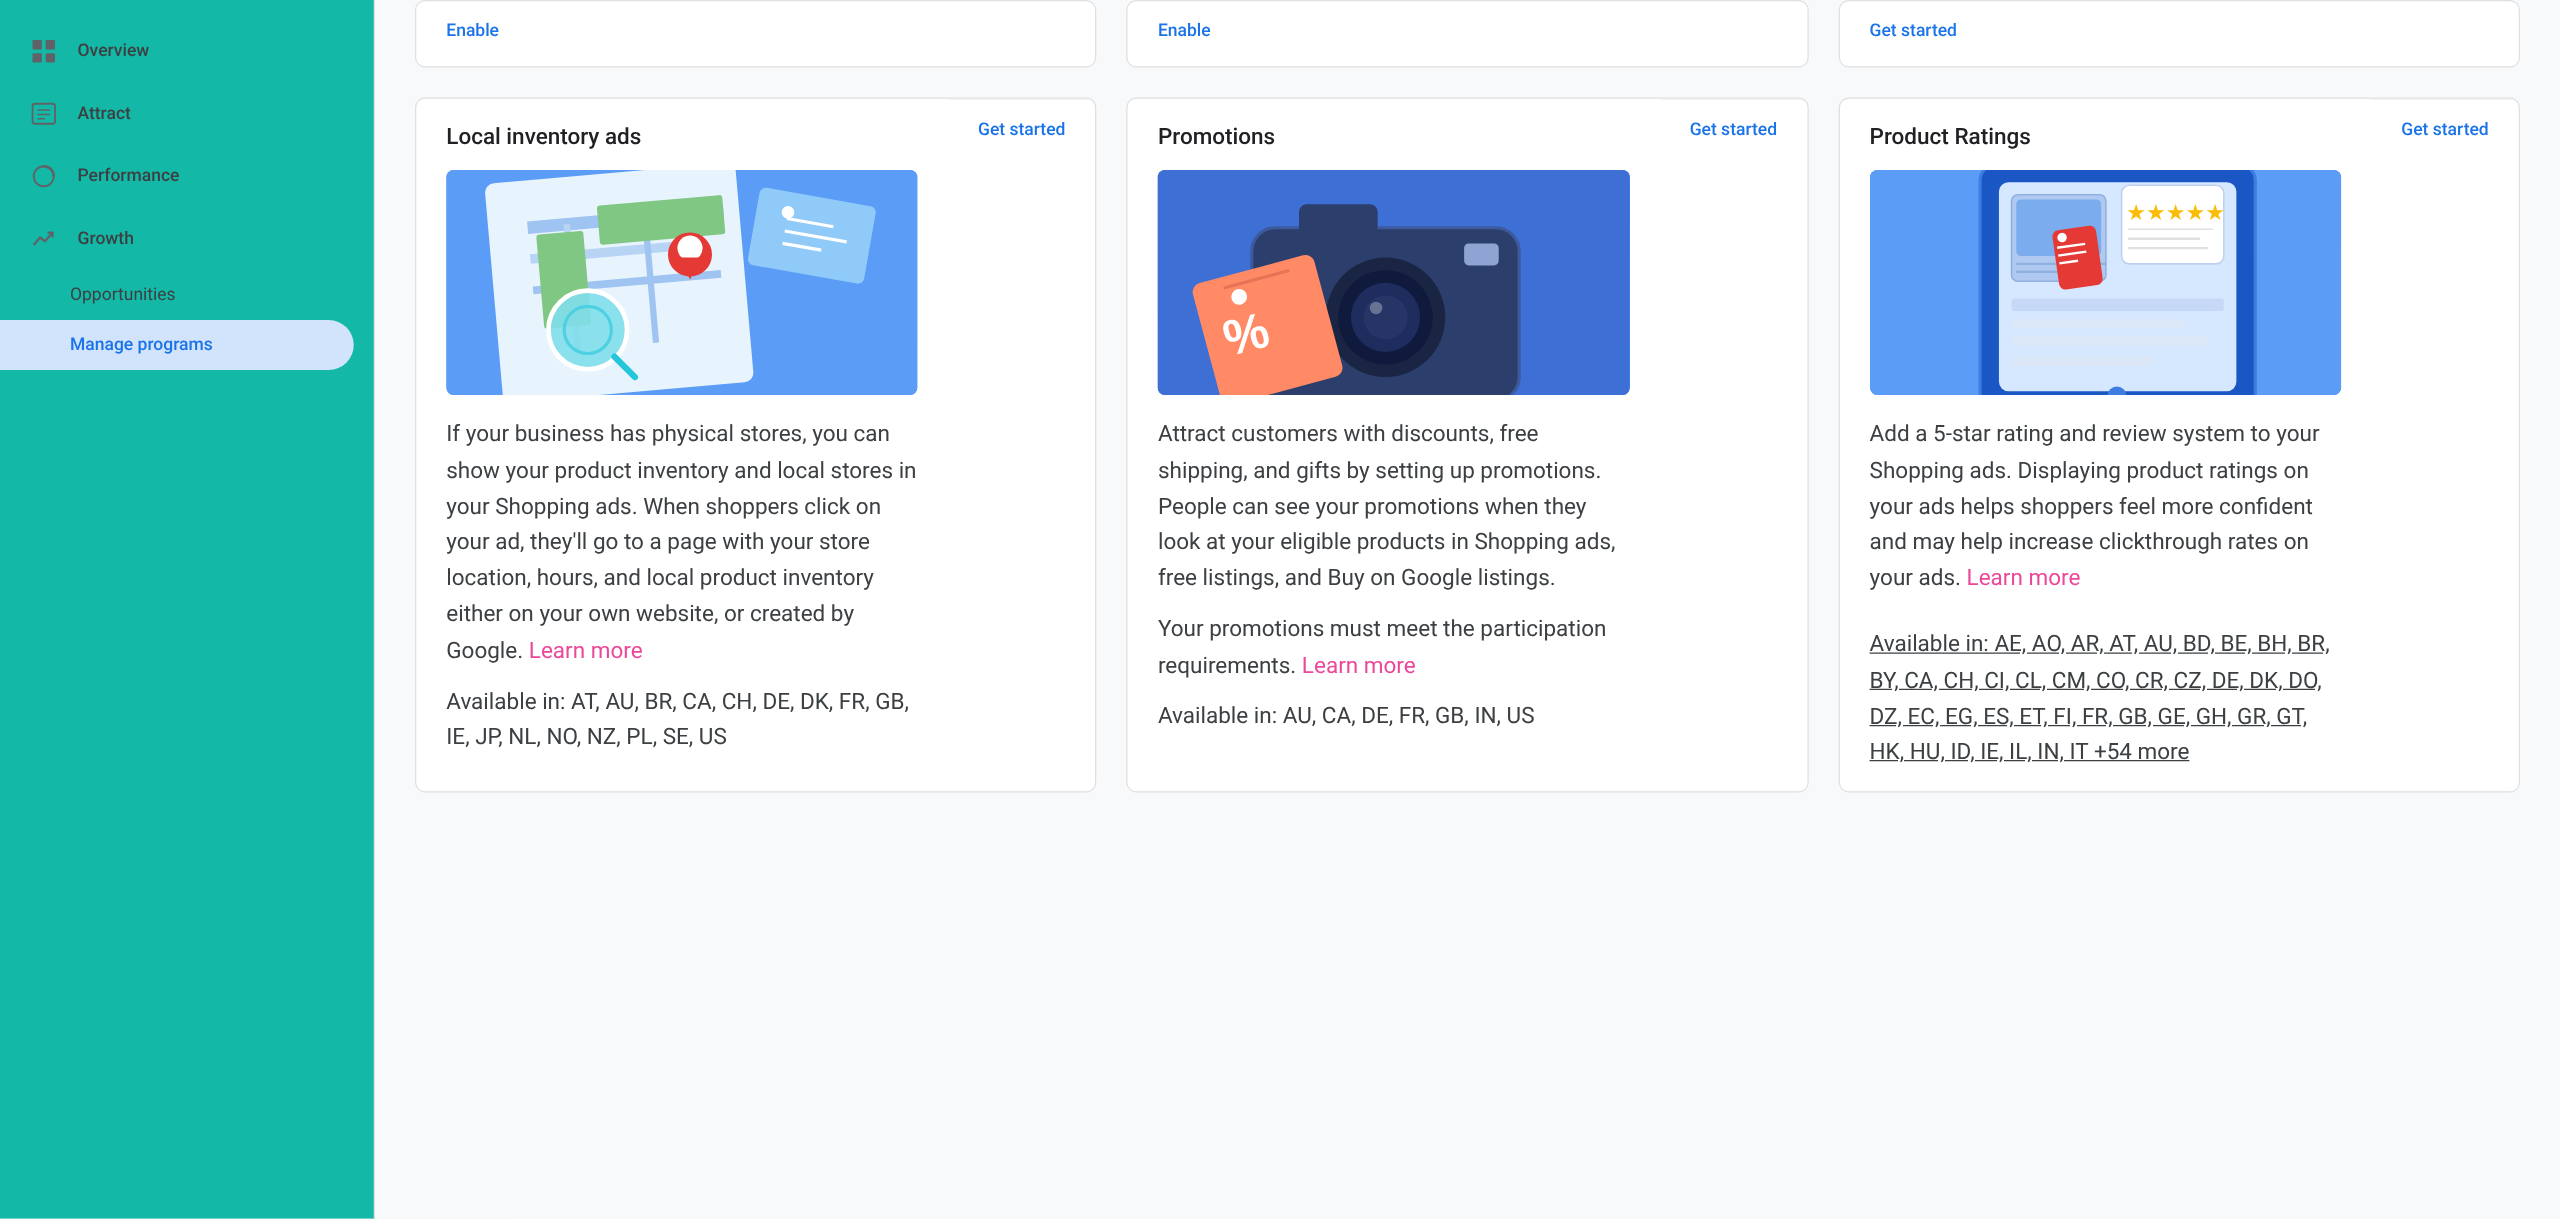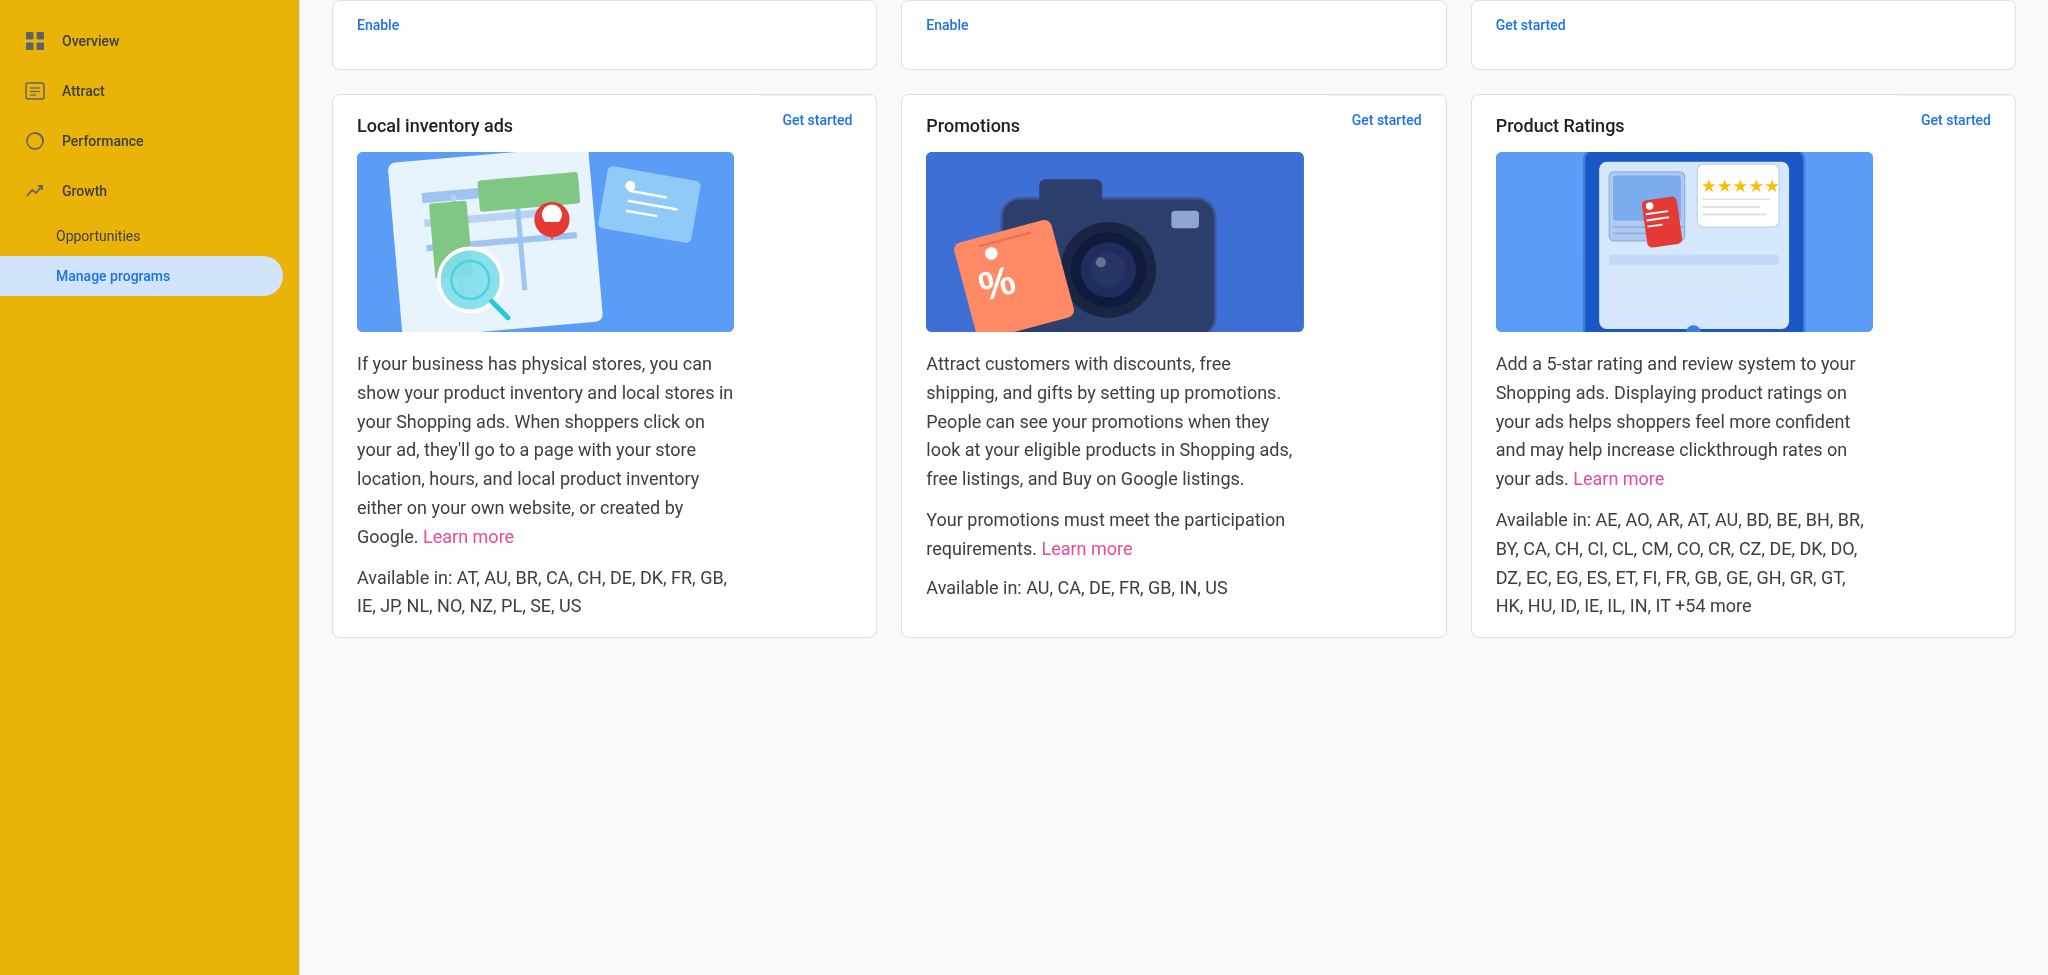--- a/index.html
+++ b/index.html
@@ -10,21 +10,21 @@
       height: 975px;
       overflow: hidden;
       font-size: 14px;
       color: #202124;
     }
 
     
     .sidebar {
       width: 300px;
       min-width: 300px;
-      background: #eab308;
+      background: #14b8a6;
       border-right: 1px solid #e0e0e0;
       padding-top: 16px;
       display: flex;
       flex-direction: column;
     }
     .sidebar-item {
       display: flex;
       align-items: center;
       padding: 14px 24px;
       cursor: pointer;
@@ -79,21 +79,21 @@
       grid-template-columns: repeat(3, 1fr);
       gap: 24px;
       margin-bottom: 0;
       padding-top: 0;
     }
 
     .top-card-partial {
       background: #fff;
       border-radius: 8px;
       border: 1px solid #e0e0e0;
-      padding: 16px 24px 36px 24px;
+      padding: 16px 24px 20px 24px;
       display: flex;
       align-items: flex-end;
       min-height: 40px;
     }
 
     .enable-link {
       color: #1a73e8;
       text-decoration: none;
       font-size: 14px;
       font-weight: 500;
@@ -392,21 +392,21 @@
               <rect x="90" y="124" width="125" height="6" rx="2" fill="#dce8f7"></rect>
               <rect x="90" y="137" width="90" height="6" rx="2" fill="#dce8f7"></rect>
 
               <circle cx="157" cy="162" r="6" fill="#3d7de0"></circle>
             </svg>
           </div>
         </div>
         <p class="card-description">
           Add a 5-star rating and review system to your Shopping ads. Displaying product ratings on your ads helps shoppers feel more confident and may help increase clickthrough rates on your ads. <a>Learn more</a>
         </p>
-        <p class="card-description" style="margin-top:12px;">Available in: AE, AO, AR, AT, AU, BD, BE, BH, BR, BY, CA, CH, CI, CL, CM, CO, CR, CZ, DE, DK, DO, DZ, EC, EG, ES, ET, FI, FR, GB, GE, GH, GR, GT, HK, HU, ID, IE, IL, IN, IT +54 more</p>
+        <p class="card-description" style="margin-top:24px;text-decoration:underline;">Available in: AE, AO, AR, AT, AU, BD, BE, BH, BR, BY, CA, CH, CI, CL, CM, CO, CR, CZ, DE, DK, DO, DZ, EC, EG, ES, ET, FI, FR, GB, GE, GH, GR, GT, HK, HU, ID, IE, IL, IN, IT +54 more</p>
       </div>
       <div class="card-footer">
         <a class="get-started-link">Get started</a>
       </div>
     </div>
 
   </div>
 </main>
 
 </body></html>

